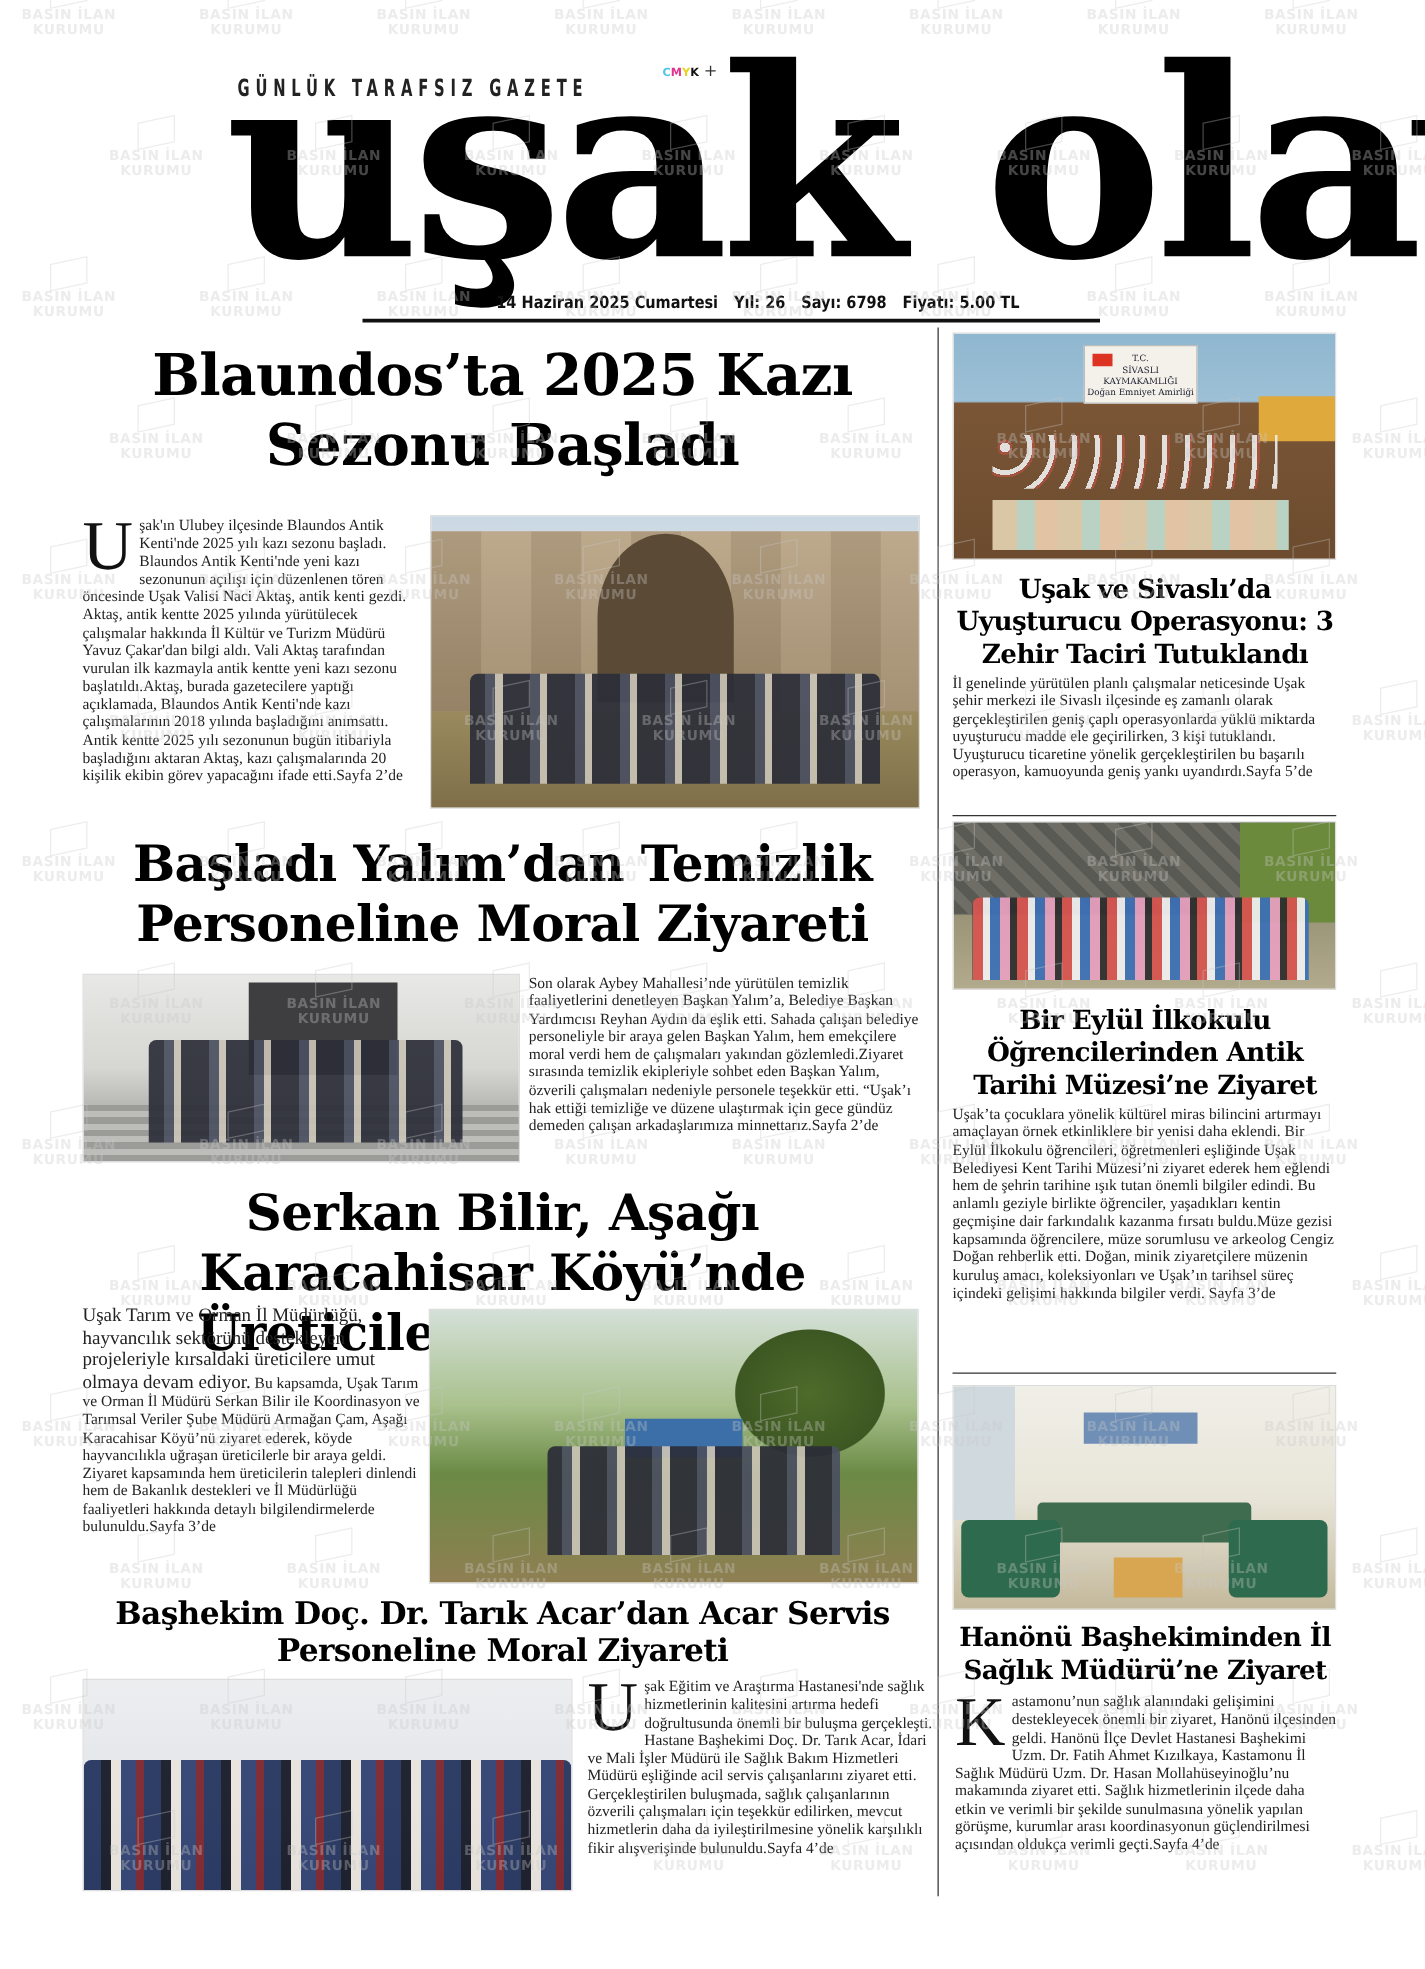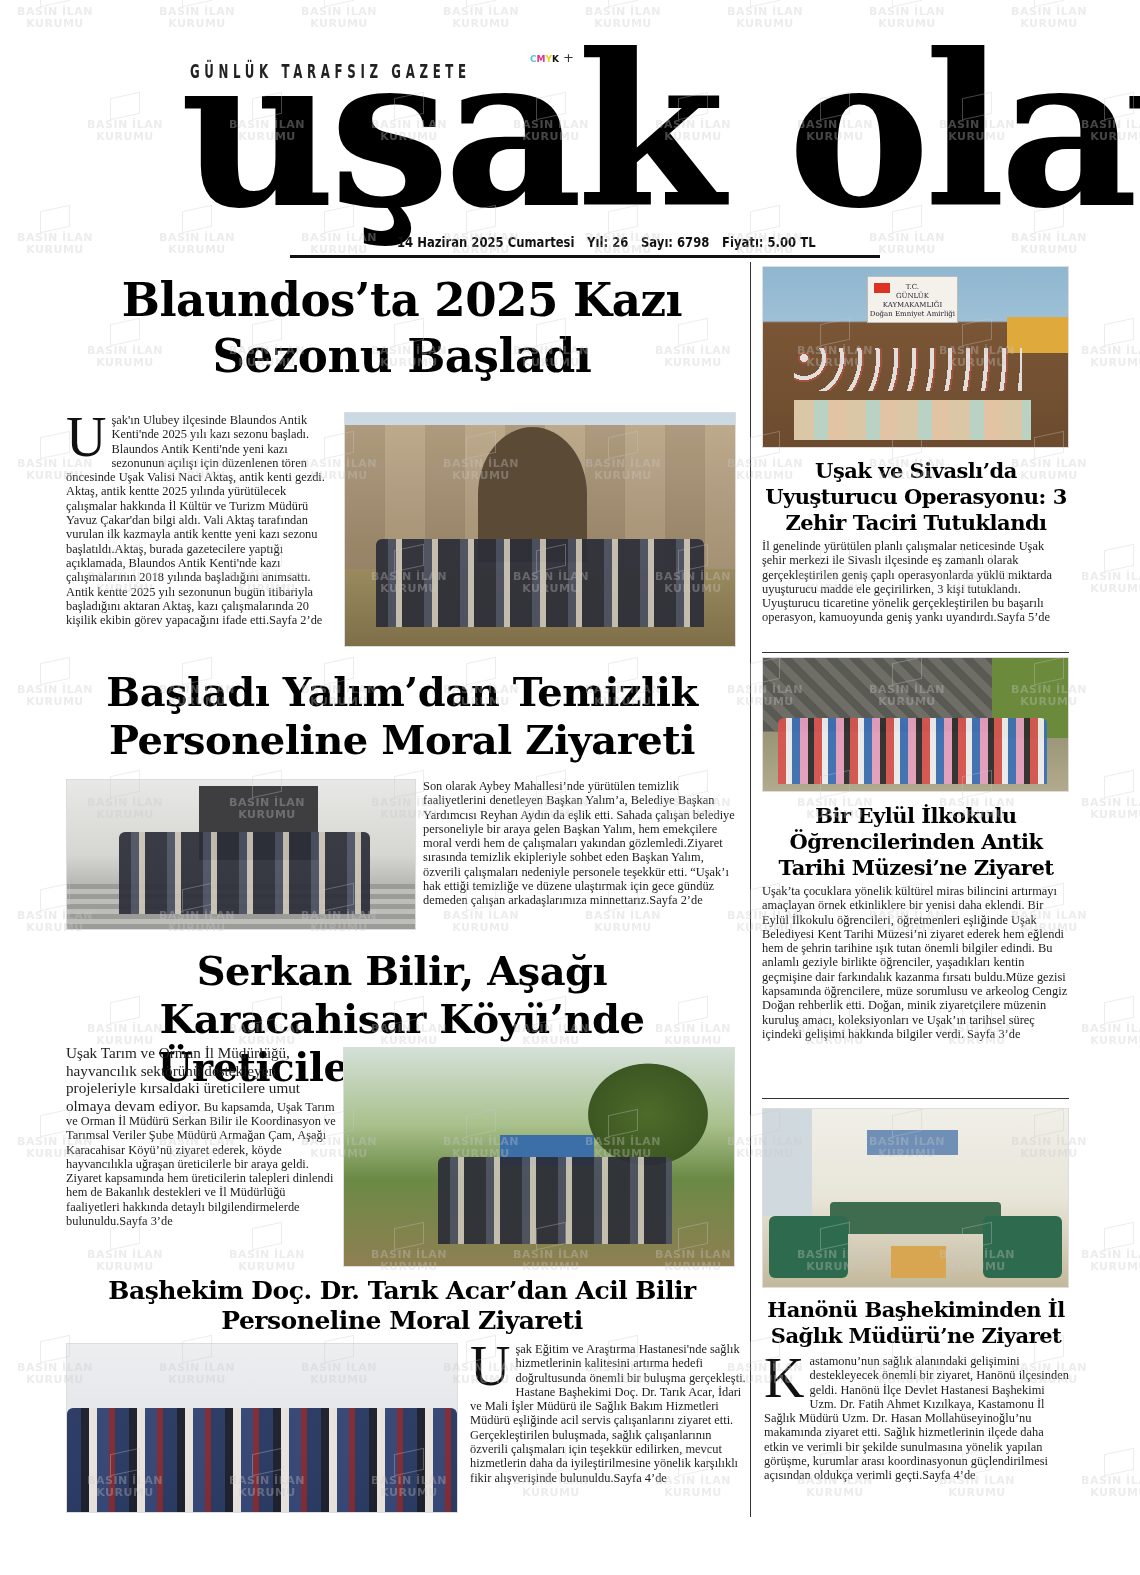--- a/index.html
+++ b/index.html
@@ -689,35 +689,35 @@
     <span class="txt-big" style="position:static;">Uşak Tarım ve Orman İl Müdürlüğü, hayvancılık sektörünü destekleyen projeleriyle kırsaldaki üreticilere umut olmaya devam ediyor.</span><span> Bu kapsamda, Uşak Tarım ve Orman İl Müdürü Serkan Bilir ile Koordinasyon ve Tarımsal Veriler Şube Müdürü Armağan Çam, Aşağı Karacahisar Köyü’nü ziyaret ederek, köyde hayvancılıkla uğraşan üreticilerle bir araya geldi. Ziyaret kapsamında hem üreticilerin talepleri dinlendi hem de Bakanlık destekleri ve İl Müdürlüğü faaliyetleri hakkında detaylı bilgilendirmelerde bulunuldu.Sayfa 3’de</span>
   </div>
   <div class="photo ph-village" style="left:343px; top:1047px; width:392px; height:220px;">
     <div class="tree"></div>
     <div class="tent"></div>
     <div class="crowd" style="left:24%; width:60%; height:40%; bottom:10%;"></div>
   </div>
 </article>
 
 <article>
-  <h2 class="hl hl-md" style="left:62px; top:1276px; width:680px;">Başhekim Doç. Dr. Tarık Acar’dan Acil Bilir Personeline Moral Ziyareti</h2>
+  <h2 class="hl hl-md" style="left:62px; top:1276px; width:680px;">Başhekim Doç. Dr. Tarık Acar’dan Acar Servis Personeline Moral Ziyareti</h2>
   <div class="photo ph-hospital" style="left:66px; top:1343px; width:392px; height:170px;">
     <div class="crowd" style="left:0; width:100%;"></div>
   </div>
   <div class="txt" style="left:470px; top:1342px; width:276px;">
     <span class="dropcap">U</span><span>şak Eğitim ve Araştırma Hastanesi'nde sağlık hizmetlerinin kalitesini artırma hedefi doğrultusunda önemli bir buluşma gerçekleşti. Hastane Başhekimi Doç. Dr. Tarık Acar, İdari ve Mali İşler Müdürü ile Sağlık Bakım Hizmetleri Müdürü eşliğinde acil servis çalışanlarını ziyaret etti. Gerçekleştirilen buluşmada, sağlık çalışanlarının özverili çalışmaları için teşekkür edilirken, mevcut hizmetlerin daha da iyileştirilmesine yönelik karşılıklı fikir alışverişinde bulunuldu.Sayfa 4’de</span>
   </div>
 </article>
 
 <article>
   <div class="photo ph-table" style="left:762px; top:266px; width:307px; height:182px;">
     <div class="sign">
       <span class="flag"></span>
       <div>T.C.</div>
-      <div>GÜNLÜK KAYMAKAMLIĞI</div>
+      <div>SİVASLI KAYMAKAMLIĞI</div>
       <div>Doğan Emniyet Amirliği</div>
     </div>
     <div class="yellow"></div>
     <div class="pills"></div>
     <div class="money"></div>
   </div>
   <h2 class="hl hl-sm" style="left:758px; top:458px; width:316px;">Uşak ve Sivaslı’da Uyuşturucu Operasyonu: 3 Zehir Taciri Tutuklandı</h2>
   <div class="txt" style="left:762px; top:539px; width:308px;">İl genelinde yürütülen planlı çalışmalar neticesinde Uşak şehir merkezi ile Sivaslı ilçesinde eş zamanlı olarak gerçekleştirilen geniş çaplı operasyonlarda yüklü miktarda uyuşturucu madde ele geçirilirken, 3 kişi tutuklandı. Uyuşturucu ticaretine yönelik gerçekleştirilen bu başarılı operasyon, kamuoyunda geniş yankı uyandırdı.Sayfa 5’de</div>
   <div class="rule" style="left:762px; top:652px; width:307px;"></div>
 </article>

